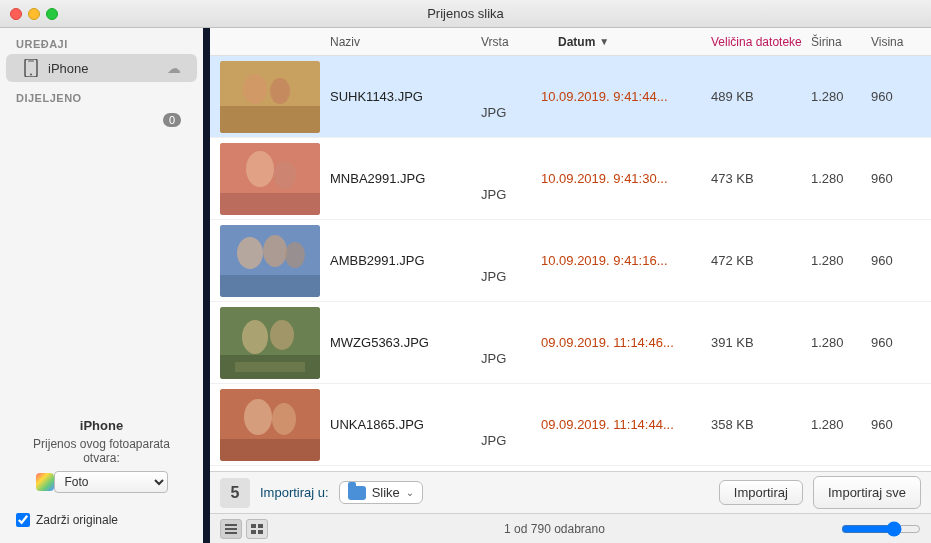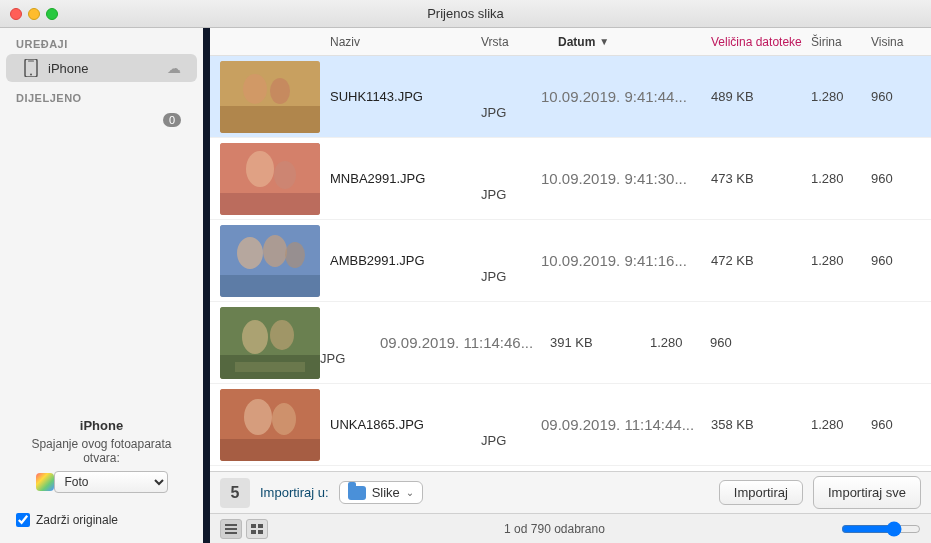--- a/index.html
+++ b/index.html
@@ -238,21 +238,21 @@
       border-radius: 3px;
       flex-shrink: 0;
       background: #ddd;
       overflow: hidden;
       display: flex;
       align-items: center;
       justify-content: center;
     }
     .row-name { flex: 1; font-size: 13px; color: #222; padding-left: 10px; }
     .row-type { width: 60px; font-size: 13px; color: #444; margin-top: 31px; }
-    .row-date { width: 170px; font-size: 15px; color: #737373; }
+    .row-date { width: 170px; font-size: 13px; color: #c2410c; }
     .row-size { width: 100px; font-size: 13px; color: #444; }
     .row-w { width: 60px; font-size: 13px; color: #444; }
     .row-h { width: 50px; font-size: 13px; color: #444; }
 
     
     .photo-row-partial {
       height: 30px;
     }
 
     
@@ -433,21 +433,21 @@
       <span>DIJELJENO</span>
     </div>
     <div class="sidebar-item" style="justify-content: space-between;">
       <span class="sidebar-item-label" style="color:#999; font-size:12px;"></span>
       <span class="sidebar-item-badge">0</span>
     </div>
 
     <div class="sidebar-bottom">
       <div class="device-info">
         <div class="device-name">iPhone</div>
-        <div class="device-sub">Spajanje ovog fotoaparata otvara:</div>
+        <div class="device-sub">Prijenos ovog fotoaparata otvara:</div>
         <div class="dropdown-row">
           <div class="foto-icon"></div>
           <select class="dropdown-select">
             <option>Foto</option>
             <option>Image Capture</option>
           </select>
         </div>
       </div>
       <div class="checkbox-row">
         <input type="checkbox" checked="" style="">
@@ -530,20 +530,21 @@
       <div class="photo-row">
         <div class="photo-thumb thumb-4">
           <svg width="100" height="72" viewBox="0 0 100 72">
             <rect width="100" height="72" fill="#6a8050"></rect>
             <ellipse cx="35" cy="30" rx="13" ry="17" fill="#c8b080" opacity="0.7"></ellipse>
             <ellipse cx="62" cy="28" rx="12" ry="15" fill="#b8a070" opacity="0.7"></ellipse>
             <rect x="0" y="48" width="100" height="24" fill="#405030" opacity="0.5"></rect>
             <rect x="15" y="55" width="70" height="10" fill="#8a9060" opacity="0.4"></rect>
           </svg>
         </div>
+        <div class="row-name">MWZG5363.JPG</div>
         <div class="row-type">JPG</div>
         <div class="row-date">09.09.2019. 11:14:46...</div>
         <div class="row-size">391 KB</div>
         <div class="row-w">1.280</div>
         <div class="row-h">960</div>
       </div>
 
       <div class="photo-row">
         <div class="photo-thumb thumb-5">
           <svg width="100" height="72" viewBox="0 0 100 72">

